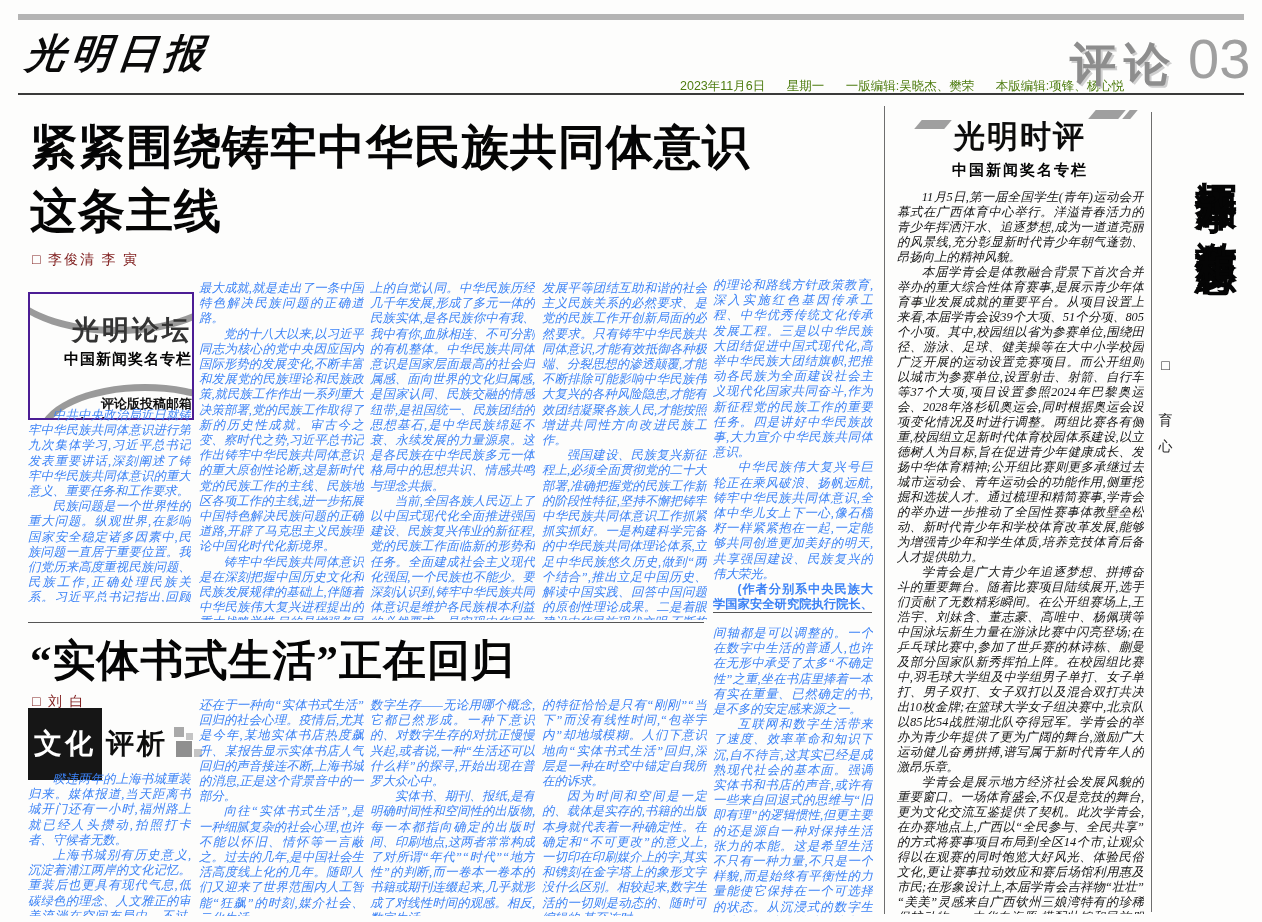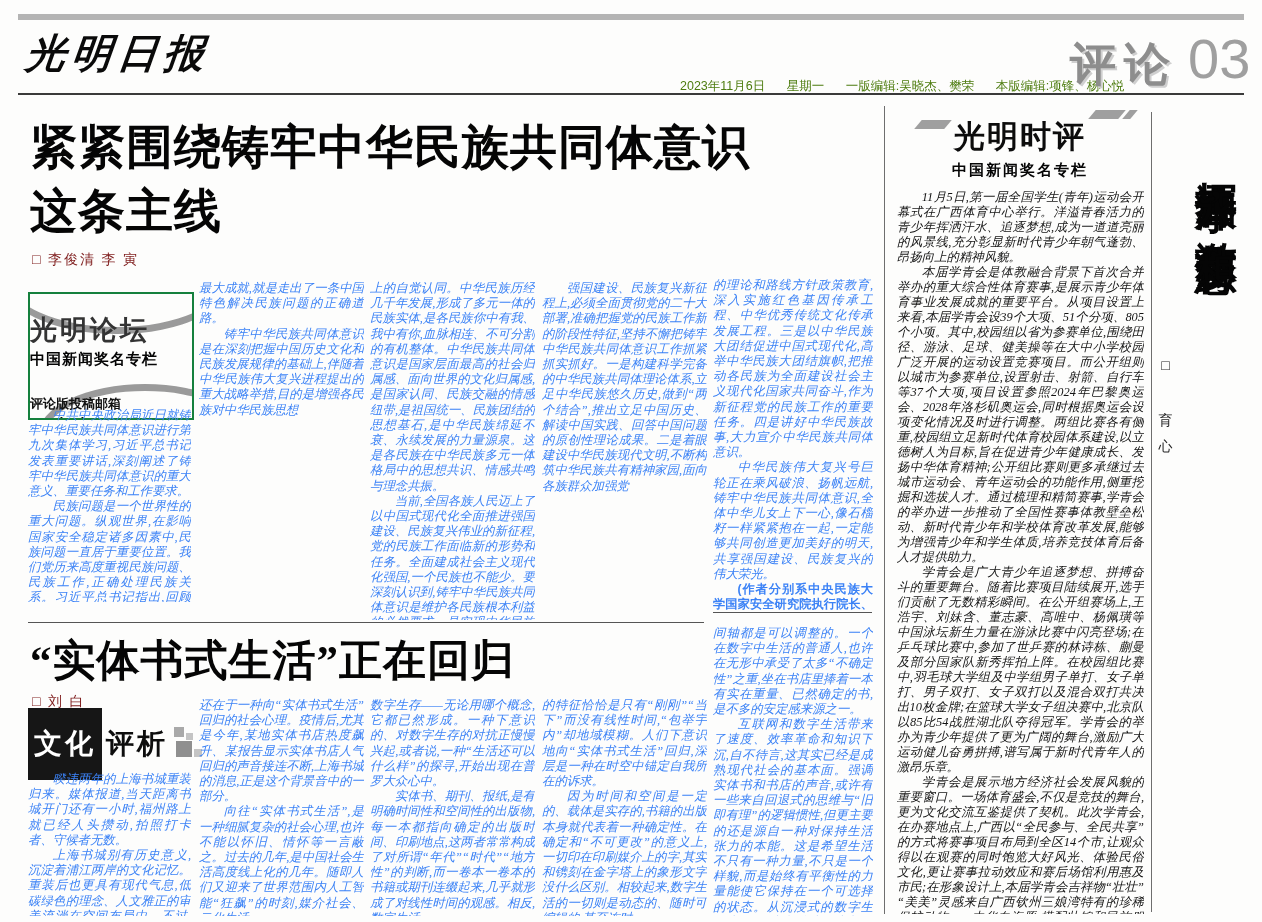--- a/index.html
+++ b/index.html
@@ -30,21 +30,21 @@
   }
   .mast-rule{position:absolute;left:18px;top:93px;width:1226px;height:2px;background:#3a3a3a;}
   
   .vrule{position:absolute;width:1px;background:#6e6e6e;}
   .hrule{position:absolute;height:1px;background:#555;}
   
   .a1-title{position:absolute;left:30px;font-weight:bold;font-size:47px;letter-spacing:1px;color:#050505;white-space:nowrap;}
   .byline{position:absolute;font-size:14px;color:#7f1d1d;letter-spacing:2px;}
   .forum-box{
     position:absolute;left:28px;top:292px;width:166px;height:128px;
-    border:2px solid #15803d;box-sizing:border-box;overflow:hidden;text-align:left;
+    border:2px solid #4c1d95;box-sizing:border-box;overflow:hidden;text-align:right;
   }
   .forum-arc1{position:absolute;left:-30px;top:-74px;width:220px;height:100px;border:7px solid #9a9a9a;border-radius:50%;}
   .forum-arc2{position:absolute;right:-60px;bottom:-70px;width:200px;height:90px;border:7px solid #9a9a9a;border-radius:50%;}
   .forum-title{position:relative;margin-top:18px;font-size:27px;font-weight:bold;letter-spacing:3px;color:#333;
     font-family:"Liberation Sans",sans-serif;}
   .forum-sub{position:relative;font-size:15px;font-weight:bold;letter-spacing:1px;color:#050505;
     font-family:"Liberation Sans",sans-serif;margin-top:2px;}
   .forum-mail{position:relative;font-size:13px;font-weight:bold;margin-top:26px;color:#111;
     font-family:"Liberation Sans",sans-serif;}
   .forum-email{position:relative;font-size:14px;margin-top:2px;color:#111;
@@ -133,27 +133,29 @@
     <div class="forum-mail">评论版投稿邮箱</div>
     <div class="forum-email">gmpinglun@163.com</div>
   </div>
 
   <div class="bodycol" style="left:28px;top:408px;width:163px;height:194px;">
       <p class="para">中共中央政治局近日就铸牢中华民族共同体意识进行第九次集体学习,习近平总书记发表重要讲话,深刻阐述了铸牢中华民族共同体意识的重大意义、重要任务和工作要求。</p>
       <p class="para">民族问题是一个世界性的重大问题。纵观世界,在影响国家安全稳定诸多因素中,民族问题一直居于重要位置。我们党历来高度重视民族问题、民族工作,正确处理民族关系。习近平总书记指出,回顾党的百年历程,党的民族工作取得的</p>
     </div>
   <div class="bodycol" style="left:199px;top:281px;width:165px;height:339px;">
       <p class="para cont">最大成就,就是走出了一条中国特色解决民族问题的正确道路。</p>
+      <p class="para">党的十八大以来,以习近平同志为核心的党中央因应国内国际形势的发展变化,不断丰富和发展党的民族理论和民族政策,就民族工作作出一系列重大决策部署,党的民族工作取得了新的历史性成就。审古今之变、察时代之势,习近平总书记作出铸牢中华民族共同体意识的重大原创性论断,这是新时代党的民族工作的主线、民族地区各项工作的主线,进一步拓展中国特色解决民族问题的正确道路,开辟了马克思主义民族理论中国化时代化新境界。</p>
       <p class="para">铸牢中华民族共同体意识是在深刻把握中国历史文化和民族发展规律的基础上,伴随着中华民族伟大复兴进程提出的重大战略举措,目的是增强各民族对中华民族思想</p>
     </div>
   <div class="bodycol" style="left:370px;top:281px;width:165px;height:339px;">
       <p class="para cont">上的自觉认同。中华民族历经几千年发展,形成了多元一体的民族实体,是各民族你中有我、我中有你,血脉相连、不可分割的有机整体。中华民族共同体意识是国家层面最高的社会归属感、面向世界的文化归属感,是国家认同、民族交融的情感纽带,是祖国统一、民族团结的思想基石,是中华民族绵延不衰、永续发展的力量源泉。这是各民族在中华民族多元一体格局中的思想共识、情感共鸣与理念共振。</p>
       <p class="para">当前,全国各族人民迈上了以中国式现代化全面推进强国建设、民族复兴伟业的新征程,党的民族工作面临新的形势和任务。全面建成社会主义现代化强国,一个民族也不能少。要深刻认识到,铸牢中华民族共同体意识是维护各民族根本利益的必然要求、是实现中华民族伟大复兴的必然要求、是巩固和</p>
     </div>
   <div class="bodycol" style="left:542px;top:281px;width:165px;height:339px;">
+      <p class="para cont">发展平等团结互助和谐的社会主义民族关系的必然要求、是党的民族工作开创新局面的必然要求。只有铸牢中华民族共同体意识,才能有效抵御各种极端、分裂思想的渗透颠覆,才能不断排除可能影响中华民族伟大复兴的各种风险隐患,才能有效团结凝聚各族人民,才能按照增进共同性方向改进民族工作。</p>
       <p class="para">强国建设、民族复兴新征程上,必须全面贯彻党的二十大部署,准确把握党的民族工作新的阶段性特征,坚持不懈把铸牢中华民族共同体意识工作抓紧抓实抓好。一是构建科学完备的中华民族共同体理论体系,立足中华民族悠久历史,做到“两个结合”,推出立足中国历史、解读中国实践、回答中国问题的原创性理论成果。二是着眼建设中华民族现代文明,不断构筑中华民族共有精神家园,面向各族群众加强党</p>
     </div>
   <div class="bodycol" style="left:713px;top:278px;width:160px;height:332px;">
       <p class="para cont">的理论和路线方针政策教育,深入实施红色基因传承工程、中华优秀传统文化传承发展工程。三是以中华民族大团结促进中国式现代化,高举中华民族大团结旗帜,把推动各民族为全面建设社会主义现代化国家共同奋斗,作为新征程党的民族工作的重要任务。四是讲好中华民族故事,大力宣介中华民族共同体意识。</p>
       <p class="para">中华民族伟大复兴号巨轮正在乘风破浪、扬帆远航,铸牢中华民族共同体意识,全体中华儿女上下一心,像石榴籽一样紧紧抱在一起,一定能够共同创造更加美好的明天,共享强国建设、民族复兴的伟大荣光。</p>
       <p class="para note">(作者分别系中央民族大学国家安全研究院执行院长、教授,北京市习近平新时代中国特色社会主义思想研究中心特约研究员;中央民族大学管理学院博士研究生)</p>
     </div>
 
   <div class="a2-title">“实体书式生活”正在回归</div>
   <div class="byline" style="left:32px;top:693px;">□ 刘  白</div>

